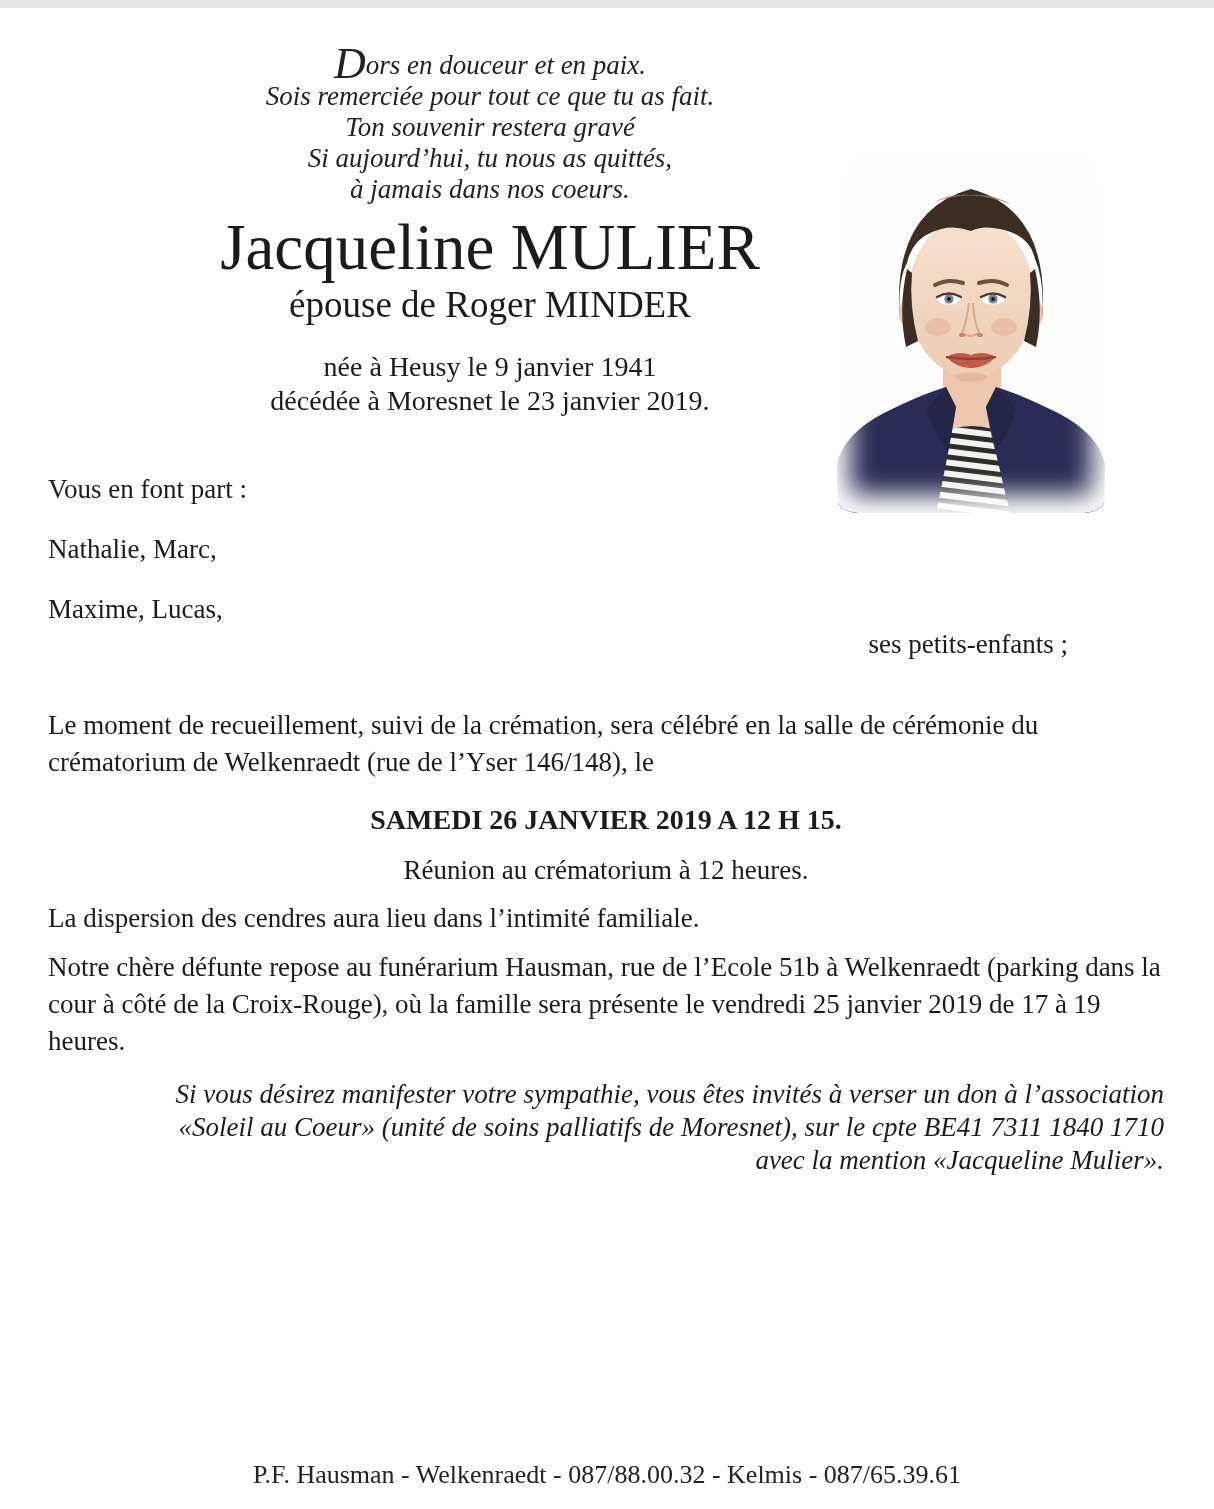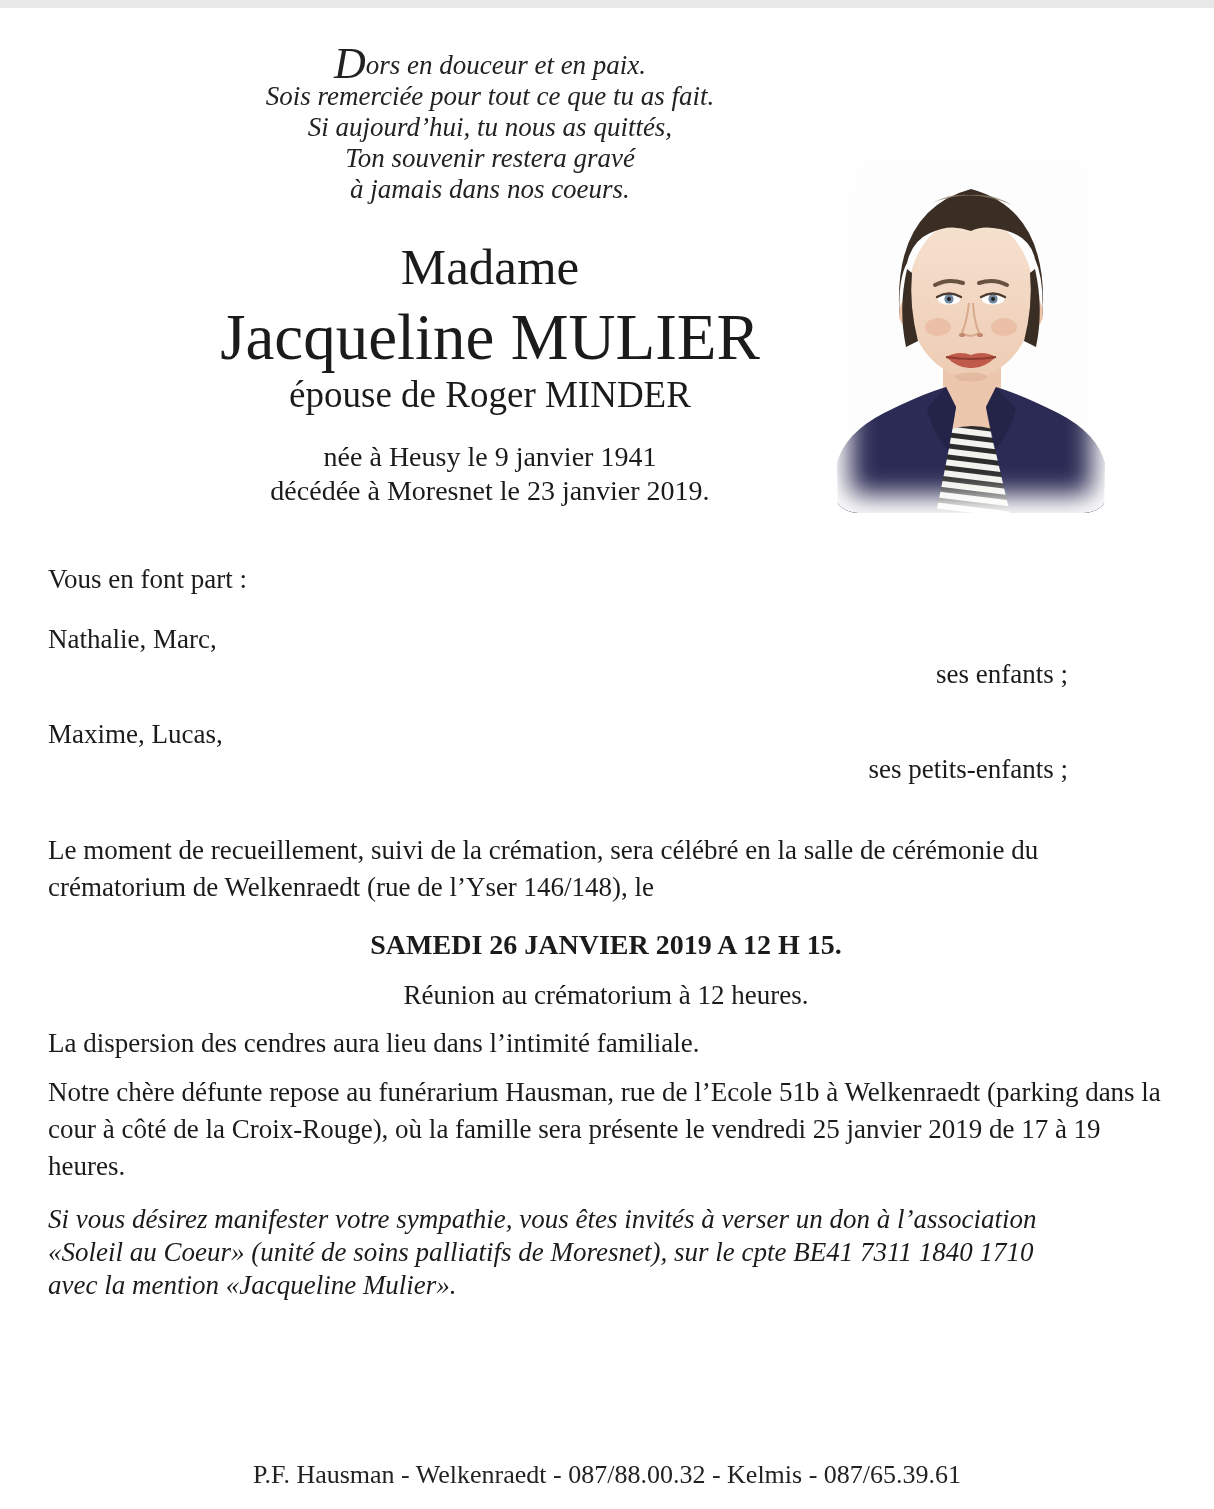--- a/index.html
+++ b/index.html
@@ -95,21 +95,21 @@
     font-weight: bold;
     font-size: 28px;
   }
   .meeting-line { margin-top: 16px; text-align: center; }
   .dispersion-line { margin-top: 14px; }
   .visitation-para { margin-top: 14px; line-height: 37px; }
 
   .donation-block {
     margin-top: 18px;
     font-style: italic;
-    text-align: left;
+    text-align: right;
     line-height: 33px;
   }
 
   .footer-line {
     position: absolute;
     left: 0;
     right: 0;
     top: 1452px;
     text-align: center;
     font-size: 26px;
@@ -180,39 +180,37 @@
 
       <ellipse cx="139" cy="236" rx="16" ry="4.5" fill="#d9ab90" opacity="0.5"></ellipse>
     </svg>
     <div class="photo-vignette"></div>
   </div>
 
   <div class="header-text">
     <div class="poem">
       <div><span class="dropcap">D</span>ors en douceur et en paix.</div>
       <div>Sois remerciée pour tout ce que tu as fait.</div>
+      <div>Ton souvenir restera gravé</div>
       <div>Si aujourd’hui, tu nous as quittés,</div>
-      <div>Ton souvenir restera gravé</div>
       <div>à jamais dans nos coeurs.</div>
     </div>
-    <div class="title-madame">Madame</div>
     <div class="deceased-name">Jacqueline MULIER</div>
     <div class="spouse-line">épouse de Roger MINDER</div>
     <div class="vitals">
       <div>née à Heusy le 9 janvier 1941</div>
       <div>décédée à Moresnet le 23 janvier 2019.</div>
     </div>
   </div>
 
   <div class="body-block">
     <div class="intro-line">Vous en font part :</div>
 
     <div>
       <div class="fam-names">Nathalie, Marc,</div>
-      <div class="fam-relation">ses enfants ;</div>
     </div>
     <div>
       <div class="fam-names">Maxime, Lucas,</div>
       <div class="fam-relation">ses petits-enfants ;</div>
     </div>
 
 
     <div class="ceremony-para">Le moment de recueillement, suivi de la crémation, sera célébré en la salle de cérémonie du crématorium de Welkenraedt (rue de l’Yser 146/148), le</div>
     <div class="date-line">SAMEDI 26 JANVIER 2019 A 12 H 15.</div>
     <div class="meeting-line">Réunion au crématorium à 12 heures.</div>

